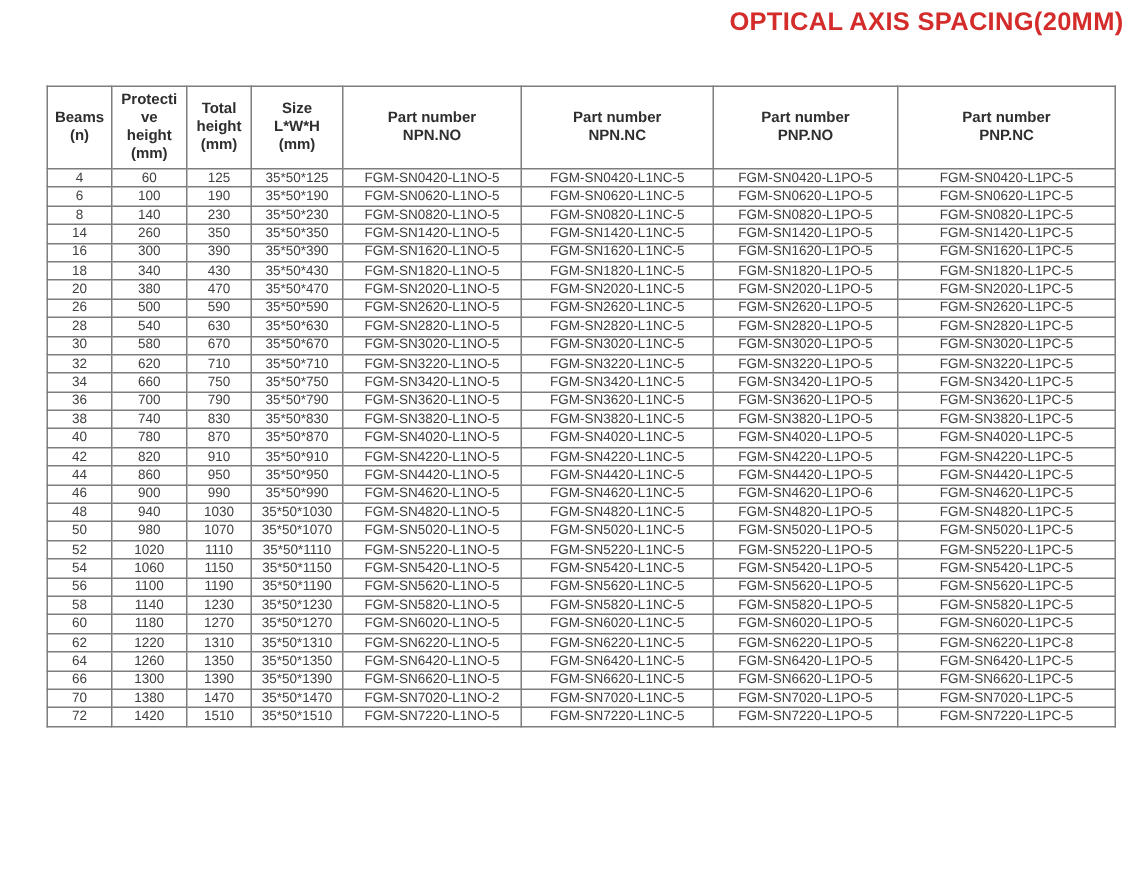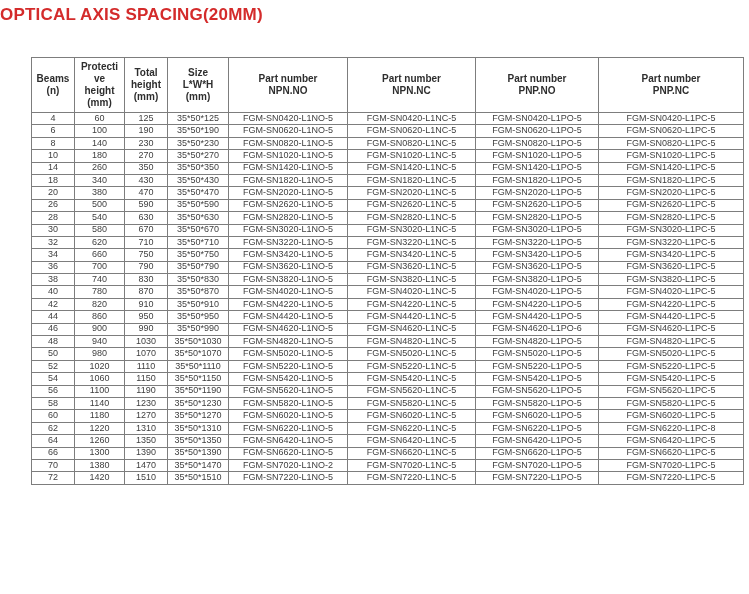--- a/index.html
+++ b/index.html
@@ -13,21 +13,21 @@
     width: 749px;
     height: 594px;
     background: #ffffff;
     overflow: hidden;
   }
   .title {
     position: absolute;
     top: 5px;
     left: 0;
     width: 100%;
-    text-align: left;
+    text-align: right;
     font-size: 17px;
     font-weight: bold;
     color: #d42b2b;
     letter-spacing: 0.2px;
     margin: 0;
   }
   table.spec {
     position: absolute;
     left: 31px;
     top: 57px;
@@ -139,40 +139,40 @@
           <td>8</td>
           <td>140</td>
           <td>230</td>
           <td>35*50*230</td>
           <td>FGM-SN0820-L1NO-5</td>
           <td>FGM-SN0820-L1NC-5</td>
           <td>FGM-SN0820-L1PO-5</td>
           <td>FGM-SN0820-L1PC-5</td>
         </tr>
         <tr>
-          <td>10</td>
-          <td>180</td>
-          <td>270</td>
-          <td>35*50*270</td>
-          <td>FGM-SN1020-L1NO-5</td>
-          <td>FGM-SN1020-L1NC-5</td>
-          <td>FGM-SN1020-L1PO-5</td>
-          <td>FGM-SN1020-L1PC-5</td>
-        </tr>
-        <tr>
           <td>14</td>
           <td>260</td>
           <td>350</td>
           <td>35*50*350</td>
           <td>FGM-SN1420-L1NO-5</td>
           <td>FGM-SN1420-L1NC-5</td>
           <td>FGM-SN1420-L1PO-5</td>
           <td>FGM-SN1420-L1PC-5</td>
         </tr>
         <tr>
+          <td>16</td>
+          <td>300</td>
+          <td>390</td>
+          <td>35*50*390</td>
+          <td>FGM-SN1620-L1NO-5</td>
+          <td>FGM-SN1620-L1NC-5</td>
+          <td>FGM-SN1620-L1PO-5</td>
+          <td>FGM-SN1620-L1PC-5</td>
+        </tr>
+        <tr>
           <td>18</td>
           <td>340</td>
           <td>430</td>
           <td>35*50*430</td>
           <td>FGM-SN1820-L1NO-5</td>
           <td>FGM-SN1820-L1NC-5</td>
           <td>FGM-SN1820-L1PO-5</td>
           <td>FGM-SN1820-L1PC-5</td>
         </tr>
         <tr>

